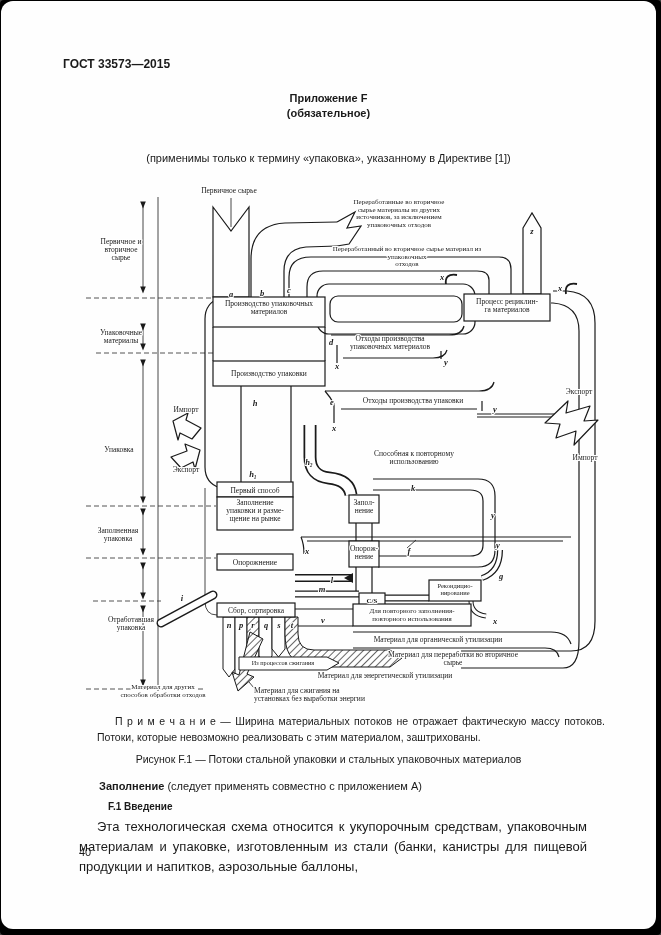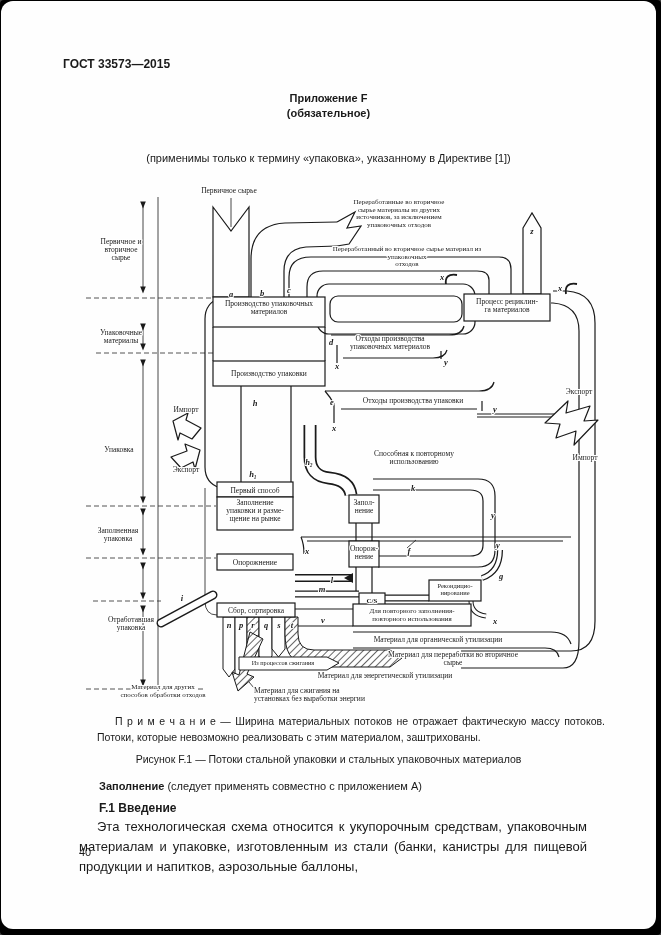--- a/index.html
+++ b/index.html
@@ -7,21 +7,21 @@
   .page{position:absolute;left:1px;top:1px;right:5px;bottom:6px;background:#fefefe;border-radius:12px;
         font-family:"Liberation Sans",sans-serif;color:#1a1a1a;}
   .abs{position:absolute;}
   .doc-header{left:62px;top:56px;font-size:12px;font-weight:bold;}
   .appendix{left:0;right:0;top:90px;text-align:center;font-size:11px;font-weight:bold;line-height:1.35;}
   .fig-title{left:0;right:0;top:136px;text-align:center;font-size:11.5px;font-weight:bold;}
   .fig-subtitle{left:0;right:0;top:151px;text-align:center;font-size:11px;}
   .note{left:96px;top:713px;width:508px;font-size:10.5px;line-height:1.5;text-align:justify;text-indent:18px;}
   .caption{left:0;right:0;top:752px;text-align:center;font-size:10.5px;}
   .poyas{left:98px;top:779px;font-size:11px;}
-  .f1head{left:98px;top:800px;font-size:12px;font-weight:bold;text-align:right;}
+  .f1head{left:107px;top:800px;font-size:10px;font-weight:bold;text-align:right;}
   .para{left:78px;top:816px;width:508px;font-size:13px;line-height:1.55;text-align:justify;text-indent:18px;}
   .pagenum{left:78px;top:845px;font-size:11px;}
   svg.diagram{position:absolute;left:0;top:0;}
   .pipe{stroke:#1a1a1a;stroke-width:1.2;fill:none;}
   .pipe-thin{stroke:#1a1a1a;stroke-width:0.8;fill:none;}
   .pipe-fill{stroke:#1a1a1a;stroke-width:1.2;fill:#fefefe;}
   .dash{stroke:#2a2a2a;stroke-width:0.8;fill:none;stroke-dasharray:5 3;}
   .dim{stroke:#1a1a1a;stroke-width:0.8;fill:none;}
   .hatched{fill:url(#hatch);stroke:#1a1a1a;stroke-width:1;}
   .whiteband{fill:#fefefe;stroke:#1a1a1a;stroke-width:1;}

